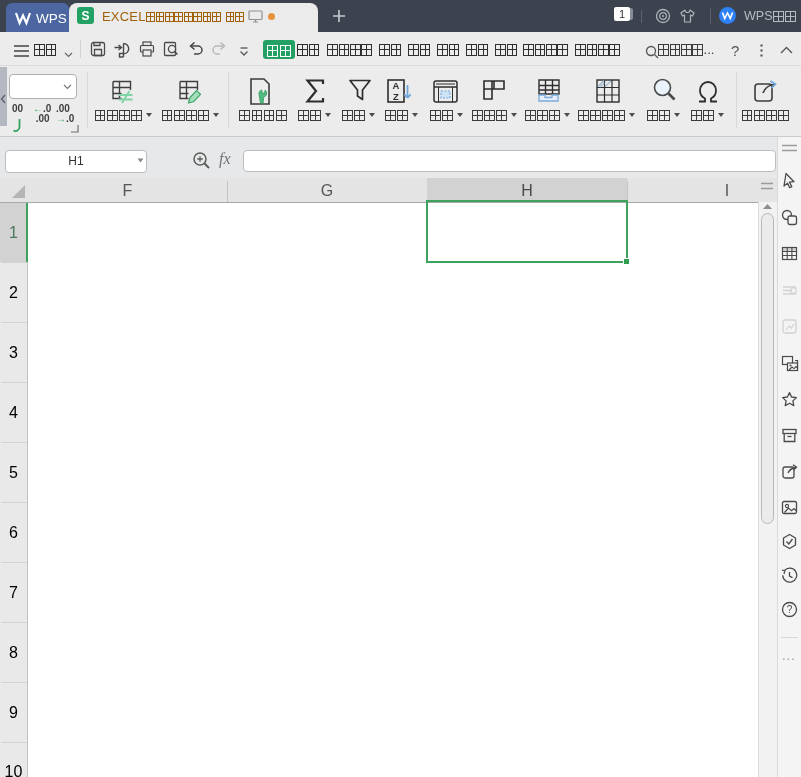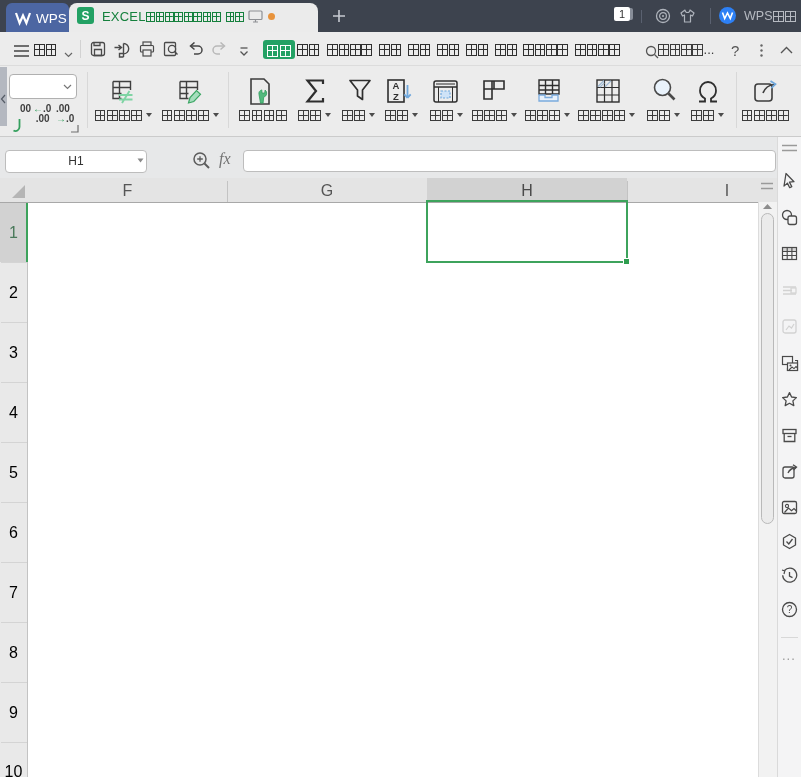--- a/index.html
+++ b/index.html
@@ -7,21 +7,21 @@
 .c{display:inline-block;width:11.4px;height:11.6px;border:1px solid currentColor;vertical-align:-1.5px;margin:0 .8px;
 background:linear-gradient(currentColor,currentColor) 50% 50%/100% 1px no-repeat,linear-gradient(currentColor,currentColor) 50% 50%/1px 100% no-repeat}
 .c.b{width:10.8px;height:11.8px;margin:0 .3px}
 .c.s{width:10.6px;height:10.8px}
 .c.t{width:8.6px;height:10.5px;margin:0 .45px;vertical-align:-1px}
 svg{display:block}
 
 #tbar{position:absolute;left:0;top:0;width:801px;height:32px;background:#3d434e}
 #wpstab{position:absolute;left:6px;top:3px;width:63px;height:29px;background:#4c66a2;border-radius:6px 6px 0 0;color:#fff}
 #doctab{position:absolute;left:69px;top:3px;width:249px;height:29px;background:#ebebeb;border-radius:8px 8px 0 0}
-#doctitle{position:absolute;left:102px;top:9px;color:#15803d;font-size:13px;letter-spacing:.2px}
+#doctitle{position:absolute;left:102px;top:9px;color:#a16207;font-size:13px;letter-spacing:.2px}
 .orangedot{position:absolute;left:268px;top:13px;width:7px;height:7px;border-radius:50%;background:#e8933c}
 #plus{position:absolute;left:328px;top:4px;width:22px;height:24px;color:#c6cad1}
 .tsep{position:absolute;width:1px;background:#5a6170}
 #wpsacad{position:absolute;left:744px;top:9px;color:#b6bac1;font-size:12.5px}
 
 #mbar{position:absolute;left:0;top:32px;width:801px;height:34px;background:#ececec;color:#2f2f2f;font-size:13px}
 .mi{position:absolute;top:10px;white-space:nowrap}
 #kaishi{position:absolute;left:263px;top:8px;width:32px;height:19px;background:#23a164;border-radius:3px;color:#fff;text-align:center;padding-top:3px}
 .msep{position:absolute;left:80px;top:8px;width:1px;height:18px;background:#d2d2d2}
 
@@ -167,21 +167,21 @@
 <div class="abs" style="left:0;top:65px;width:801px;height:1px;background:#dcdcdc"></div>
 <div id="lstrip">
     <svg class="abs" style="left:0px;top:27px" width="7" height="10" viewBox="0 0 7 10">
       <path d="M5 1L1.5 5L5 9" fill="none" stroke="#555c66" stroke-width="1.2"></path>
     </svg>
   </div>
 <div id="combo"></div>
 <svg class="abs" style="left:63px;top:84px" width="9" height="6" viewBox="0 0 9 6">
     <path d="M1 1l3.5 3.5L8 1" fill="none" stroke="#777" stroke-width="1.2"></path>
   </svg>
-<div class="numfmt" style="left:20px;top:104px">00</div>
+<div class="numfmt" style="left:12px;top:104px">00</div>
 <svg class="abs" style="left:13px;top:118px" width="9" height="14" viewBox="0 0 9 14">
     <path d="M6.5 1v8a4 4 0 01-6 3.5" fill="none" stroke="#35a05e" stroke-width="1.8"></path>
   </svg>
 <div class="numfmt" style="left:33px;top:104px"><span style="color:#35a05e">←</span>.0<br>&nbsp;.00</div>
 <div class="numfmt" style="left:56px;top:104px">.00<br><span style="color:#35a05e">→</span>.0</div>
 <svg class="abs" style="left:70px;top:124px" width="9" height="9" viewBox="0 0 9 9">
     <path d="M8 1v7H1" fill="none" stroke="#6f6f6f" stroke-width="1.2"></path>
   </svg>
 <div class="rsep" style="left:87px;top:72px"></div>
 <div class="rsep" style="left:228px;top:72px"></div>

